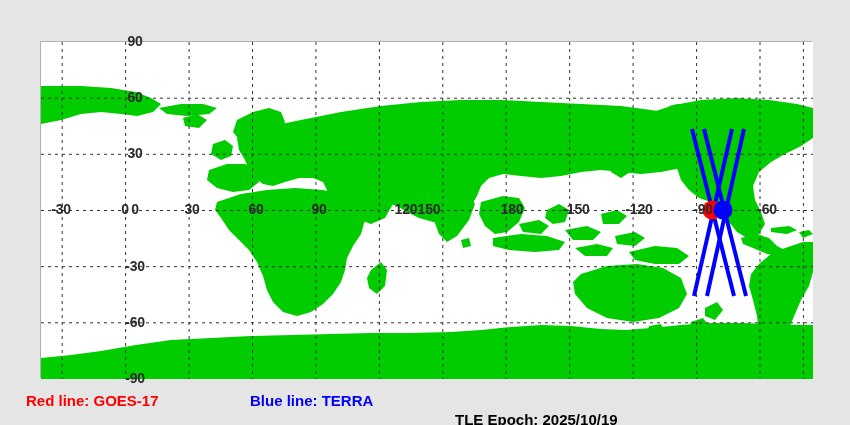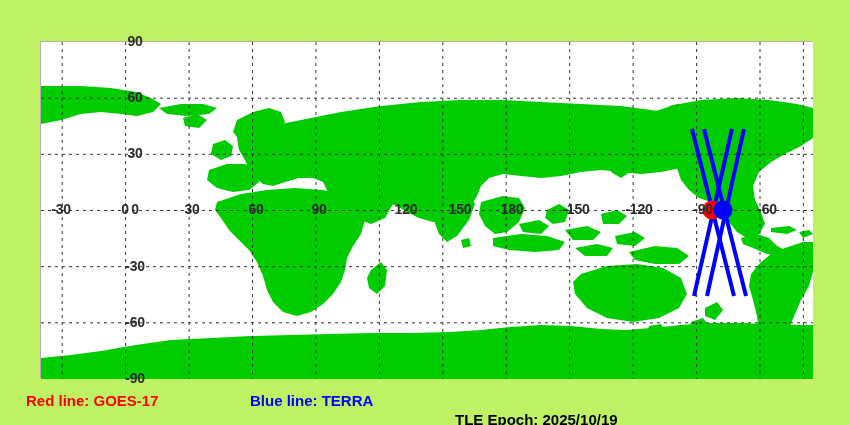--- a/index.html
+++ b/index.html
@@ -12,21 +12,21 @@
     height: 425px;
     position: relative;
     font-family: "Liberation Sans", sans-serif;
     overflow: hidden;
   }
   #app {
     position: absolute;
     left: 0; top: 0;
     width: 850px;
     height: 425px;
-    background: #bef264;
+    background: #e5e5e5;
     text-align: center;
   }
   
   #map-wrap {
     position: absolute;
     left: 40px;
     top: 41px;
     width: 772px;
     height: 337px;
     box-sizing: border-box;
@@ -235,21 +235,21 @@
   <div class="axis-label" style="left:135px; top:266px;">-30</div>
   <div class="axis-label" style="left:135px; top:322px;">-60</div>
   <div class="axis-label" style="left:135px; top:378px;">-90</div>
 
   <div class="axis-label" style="left:61px;  top:209px;">-30</div>
   <div class="axis-label" style="left:125px; top:209px;">0</div>
   <div class="axis-label" style="left:192px; top:209px;">30</div>
   <div class="axis-label" style="left:256px; top:209px;">60</div>
   <div class="axis-label" style="left:319px; top:209px;">90</div>
   <div class="axis-label" style="left:385px; top:209px;margin-left:21px;">120</div>
-  <div class="axis-label" style="left:460px; top:209px;">150</div>
+  <div class="axis-label" style="left:429px; top:209px;">150</div>
   <div class="axis-label" style="left:512px; top:209px;">180</div>
   <div class="axis-label" style="left:576px; top:209px;">-150</div>
   <div class="axis-label" style="left:639px; top:209px;">-120</div>
   <div class="axis-label" style="left:703px; top:209px;">-90</div>
   <div class="axis-label" style="left:767px; top:209px;">-60</div>
 
   <div id="legend">
 
     <div class="legend-item" id="legend-red">
       <span class="legend-label">Red line:</span>

